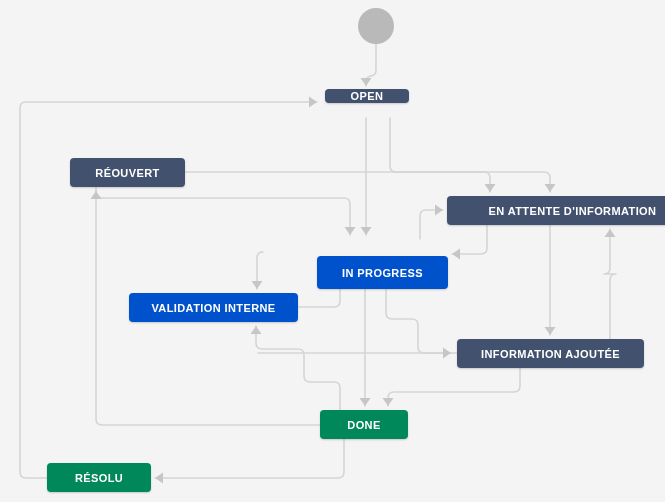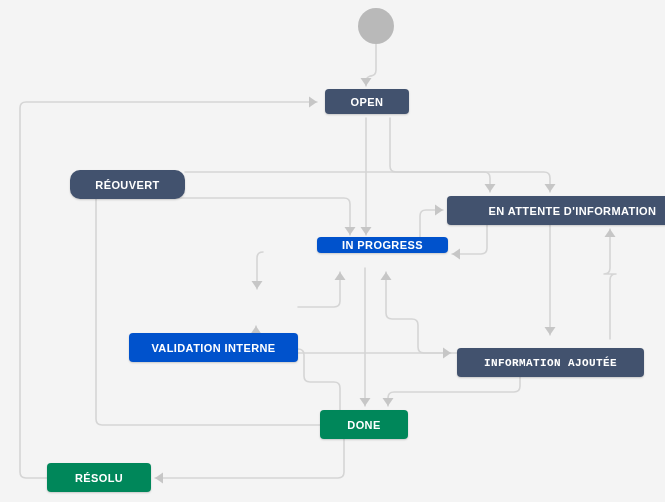--- a/index.html
+++ b/index.html
@@ -93,36 +93,36 @@
         <polygon points="382.5,398 393.5,398 388,406" fill="#c6c6c6"></polygon>
         <polygon points="250.5,334 261.5,334 256,326" fill="#c6c6c6"></polygon>
         <polygon points="90.5,199 101.5,199 96,191" fill="#c6c6c6"></polygon>
         <polygon points="163,472.5 163,483.5 155,478" fill="#c6c6c6"></polygon>
         <polygon points="309,96.5 309,107.5 317,102" fill="#c6c6c6"></polygon>
       </g>
   </svg>
 
   <div id="nodes">
       <div class="start-circle" style="left: 358px; top: 8px; width: 36px; height: 36px; background: rgb(185, 185, 185);"></div>
-      <div class="node node-dark" style="left: 325px; top: 89px; width: 84px; height: 25px; background: rgb(66, 82, 110);">
+      <div class="node node-dark" style="left: 325px; top: 89px; width: 84px; height: 14px; background: rgb(66, 82, 110);">
         <span>OPEN</span>
       </div>
-      <div class="node node-dark" style="left: 70px; top: 170px; width: 115px; height: 29px; background: rgb(66, 82, 110); border-radius: 10px;">
+      <div class="node node-dark" style="left: 70px; top: 158px; width: 115px; height: 29px; background: rgb(66, 82, 110);">
         <span>RÉOUVERT</span>
       </div>
       <div class="node node-dark" style="left: 447px; top: 196px; width: 251px; height: 29px; background: rgb(66, 82, 110);">
         <span>EN ATTENTE D'INFORMATION</span>
       </div>
-      <div class="node node-blue" style="left: 317px; top: 237px; width: 131px; height: 16px; background: rgb(0, 82, 204);">
+      <div class="node node-blue" style="left: 317px; top: 256px; width: 131px; height: 33px; background: rgb(0, 82, 204);">
         <span>IN PROGRESS</span>
       </div>
-      <div class="node node-blue" style="left: 129px; top: 293px; width: 169px; height: 29px; background: rgb(0, 82, 204); margin-top: 40px;">
+      <div class="node node-blue" style="left: 129px; top: 293px; width: 169px; height: 29px; background: rgb(0, 82, 204);">
         <span>VALIDATION INTERNE</span>
       </div>
-      <div class="node node-dark" style="left: 457px; top: 348px; width: 187px; height: 29px; background: rgb(66, 82, 110); font-family: Liberation Mono, monospace;">
+      <div class="node node-dark" style="left: 457px; top: 339px; width: 187px; height: 29px; background: rgb(66, 82, 110);">
         <span>INFORMATION AJOUTÉE</span>
       </div>
       <div class="node node-green" style="left: 320px; top: 410px; width: 88px; height: 29px; background: rgb(0, 135, 90);">
         <span>DONE</span>
       </div>
       <div class="node node-green" style="left: 47px; top: 463px; width: 104px; height: 29px; background: rgb(0, 135, 90);">
         <span>RÉSOLU</span>
       </div>
     </div>
 

